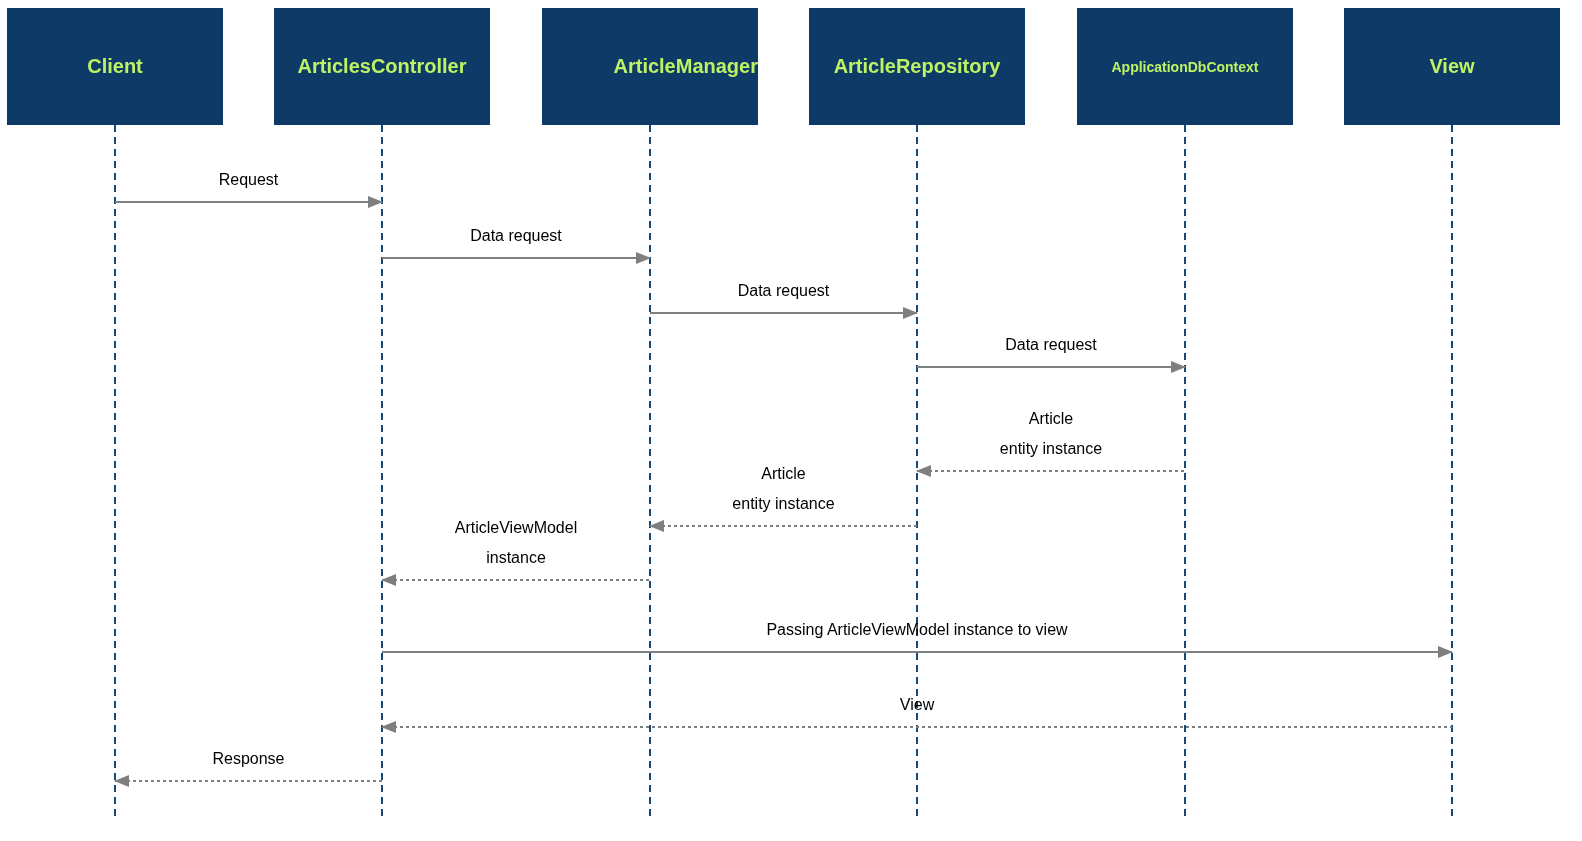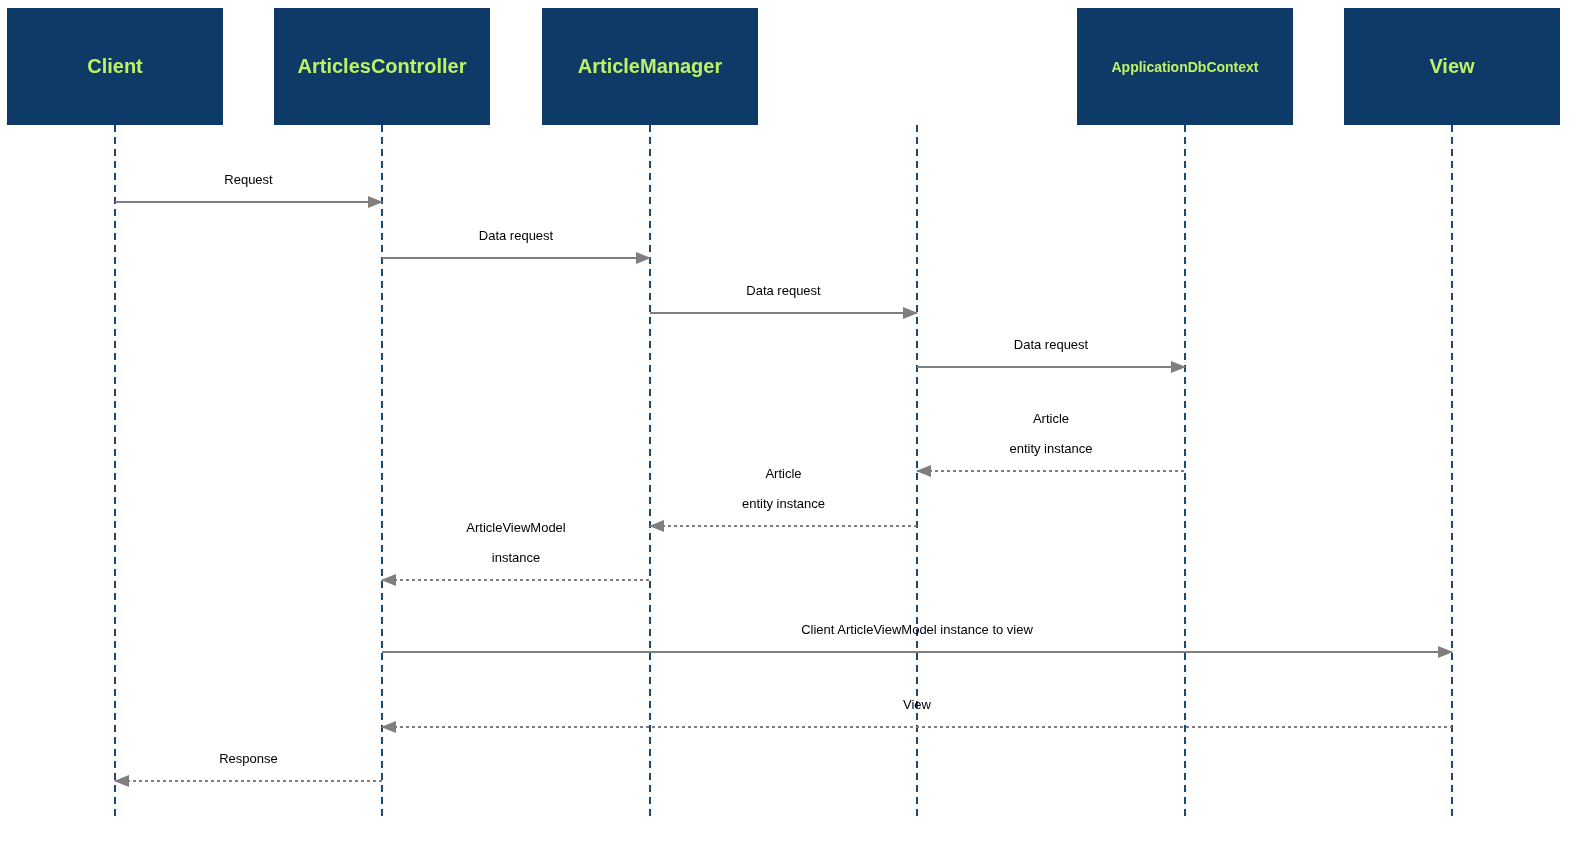--- a/index.html
+++ b/index.html
@@ -63,21 +63,21 @@
       transparent 3px, transparent 6px
     );
   }
   .m-label {
     position: absolute;
     left: 0;
     bottom: 7px;
     width: 100%;
     text-align: center;
     color: #000000;
-    font-size: 13px;
+    font-size: 16px;
     line-height: 30px;
     white-space: pre-line;
   }
   .head {
     position: absolute;
     top: -6px;
     width: 0;
     height: 0;
     border-top: 6px solid transparent;
     border-bottom: 6px solid transparent;
@@ -95,22 +95,25 @@
 <body>
 
 <div id="stage">
 
   <div class="pbox" style="left:7px;">
       <span>Client</span>
     </div>
   <div class="pbox" style="left:274px;align-items:center;">
       <span>ArticlesController</span>
     </div>
-  <div class="pbox" style="left:542px;">
+  <div class="pbox" style="left:542px;justify-content:flex-end;">
       <span>ArticleManager</span>
+    </div>
+  <div class="pbox" style="left:809px;">
+      <span>ArticleRepository</span>
     </div>
   <div class="pbox small-text" style="left:1077px;">
       <span>ApplicationDbContext</span>
     </div>
   <div class="pbox" style="left:1344px;">
       <span>View</span>
     </div>
 
   <div class="lifeline" style="left:114px;"></div>
   <div class="lifeline" style="left:381px;"></div>
@@ -158,21 +161,21 @@
   </div>
 
   <div class="msg" style="left:382px; top:580px; width:268px;">
     <div class="m-label">ArticleViewModel
 instance</div>
     <div class="m-line dashed"></div>
     <div class="head left"></div>
   </div>
 
   <div class="msg" style="left:382px; top:652px; width:1070px;">
-    <div class="m-label">Client ArticleViewModel instance to view</div>
+    <div class="m-label">Passing ArticleViewModel instance to view</div>
     <div class="m-line solid"></div>
     <div class="head right"></div>
   </div>
 
   <div class="msg" style="left:382px; top:727px; width:1070px;">
     <div class="m-label">View</div>
     <div class="m-line dashed"></div>
     <div class="head left"></div>
   </div>
 

